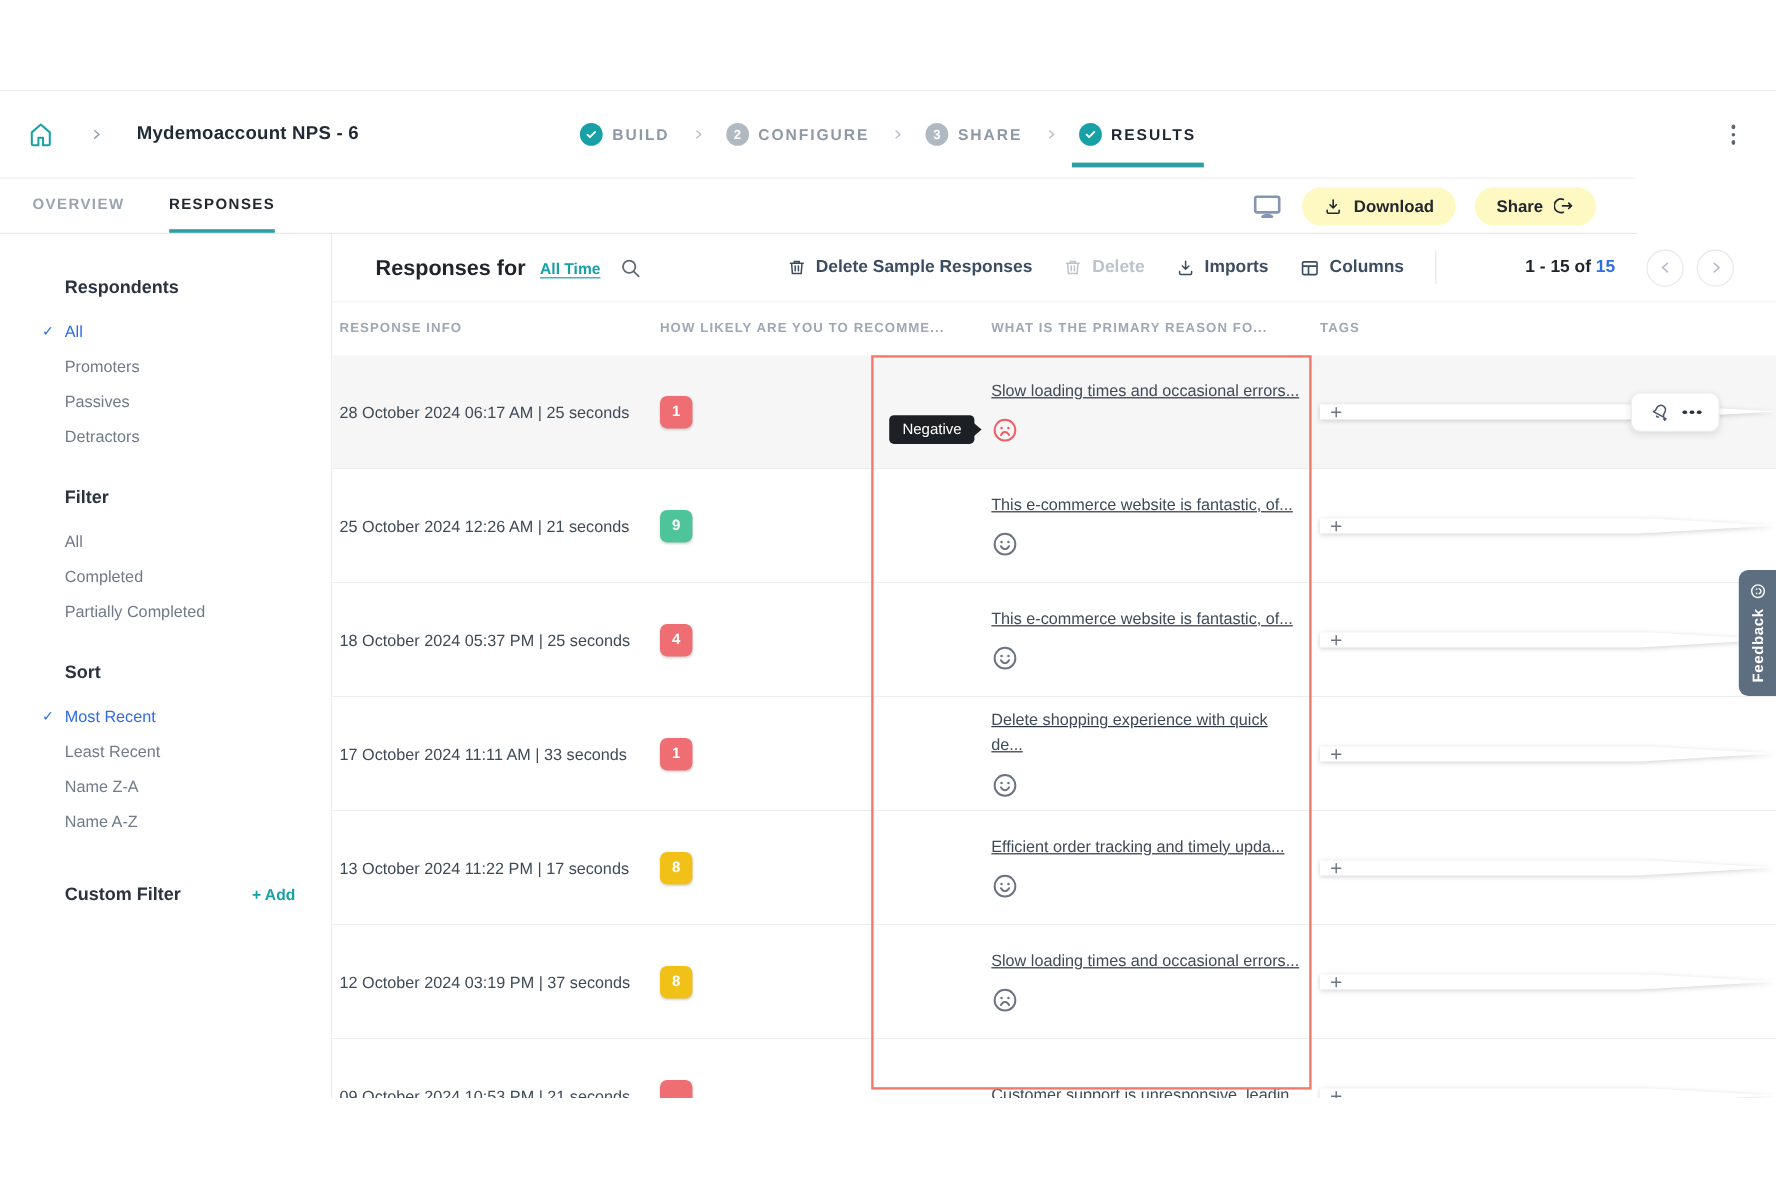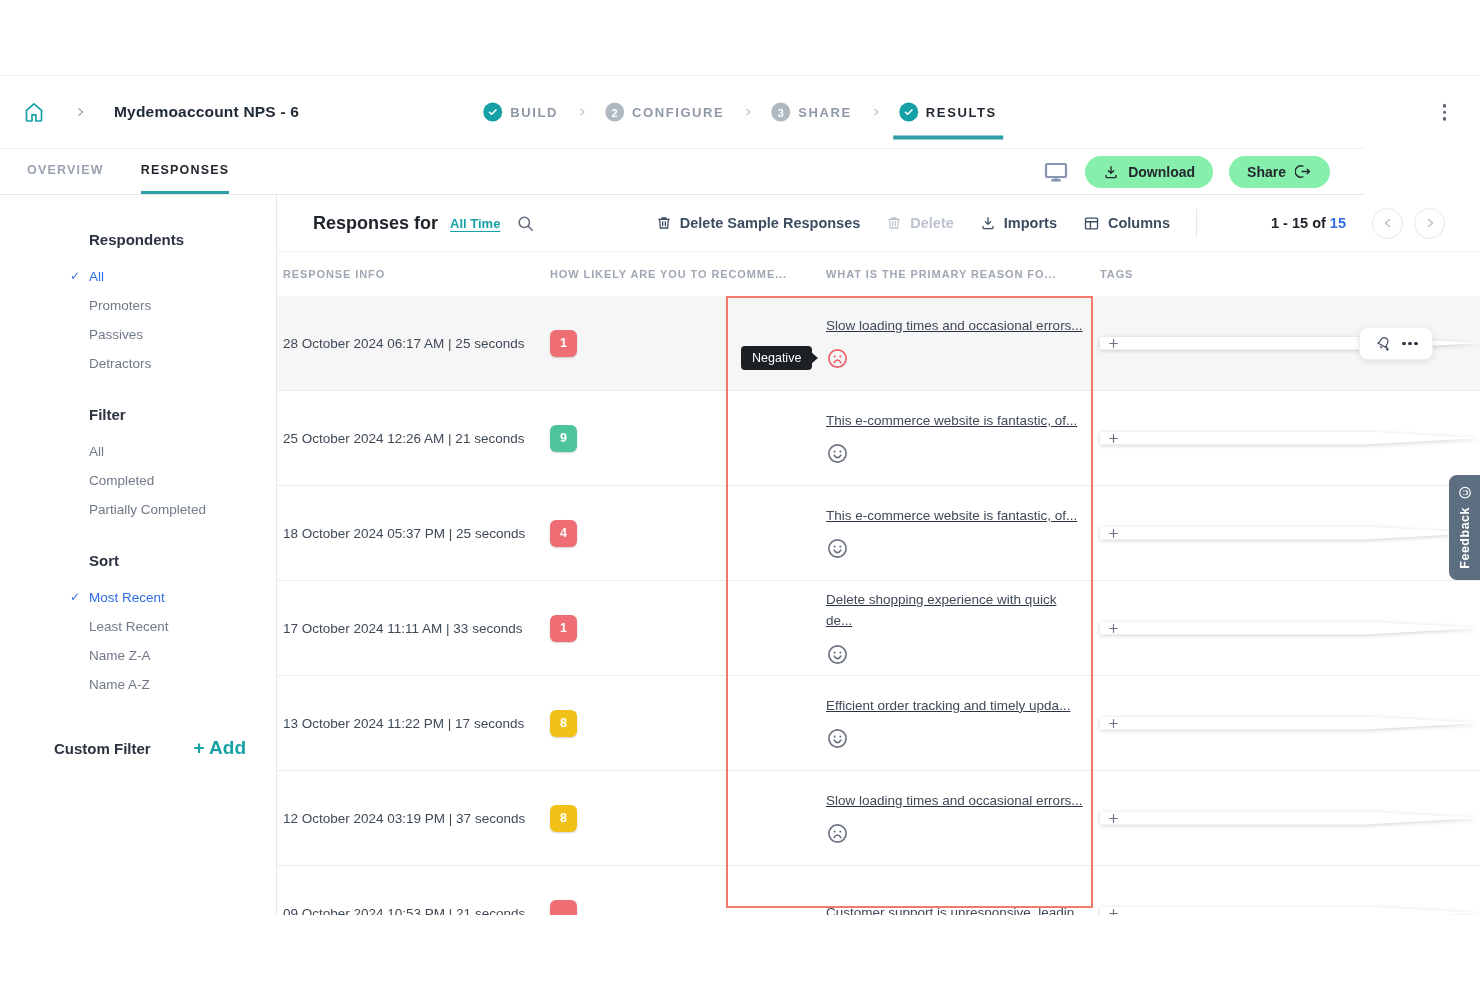--- a/index.html
+++ b/index.html
@@ -31,37 +31,37 @@
 
   
   .tabbar { position:absolute; left:0; top:148px; width:1364px; height:47px;
             border-top:1px solid #f1f1f1; border-bottom:1px solid #e8e8e8;
             display:flex; align-items:center; }
   .tabs { display:flex; gap:37px; padding-left:27px; height:100%; }
   .tab { display:flex; align-items:center; font-size:12.5px; letter-spacing:1.2px;
          font-weight:700; color:#9aa3b0; height:100%; border-bottom:3px solid transparent; cursor:pointer; }
   .tab.active { color:#23272e; border-bottom-color:#2d9ea6; }
   .tabbar-right { position:absolute; right:34px; display:flex; align-items:center; gap:16px; }
-  .pill-btn { display:flex; align-items:center; gap:9px; background:#86efac; border:none;
+  .pill-btn { display:flex; align-items:center; gap:9px; background:#fef9c3; border:none;
               border-radius:17px; height:32px; padding:0 18px; font-size:14px; font-weight:700;
               color:#23272e; cursor:pointer; font-family:inherit; }
   .monitor-ic { width:26px; height:24px; display:flex; cursor:pointer; }
 
   
   .sidebar { position:absolute; left:0; top:195px; width:277px; height:720px;
              border-right:1px solid #e8e8e8; padding-top:36px; background:#fff; }
-  .side-section { margin-bottom:28px;margin-left:35px; }
+  .side-section { margin-bottom:28px; }
   .side-title { font-size:15px; font-weight:800; color:#2b3340; padding-left:54px; margin-bottom:14px; }
   .side-item { position:relative; padding:7px 10px 7px 54px; font-size:13.5px; color:#717a88; cursor:pointer; }
   .side-item.selected { color:#2e6de4; }
   .side-check { position:absolute; left:35px; top:7px; color:#2e6de4; font-size:12px; }
   .custom-filter { display:flex; align-items:center; justify-content:space-between;
                    padding:0 30px 0 54px; margin-top:38px; }
   .cf-title { font-size:15px; font-weight:800; color:#2b3340; }
-  .cf-add { font-size:19px; font-weight:700; color:#17a1a7; cursor:pointer; }
+  .cf-add { font-size:13px; font-weight:700; color:#17a1a7; cursor:pointer; }
 
   
   .main { position:absolute; left:277px; top:195px; width:1203px; height:720px; background:#fff; }
   .list-toolbar { height:57px; display:flex; align-items:center; padding:0 35px 0 36px;
                   border-bottom:1px solid #f4f4f4; }
   .lt-left { display:flex; align-items:center; gap:12px; }
   .lt-title { font-size:18px; font-weight:800; color:#20242b; }
   .lt-time { font-size:13px; font-weight:700; color:#17a1a7; text-decoration:underline;
              text-underline-offset:3px; cursor:pointer; }
   .search-ic { width:19px; height:19px; display:flex; margin-left:4px; cursor:pointer; }

